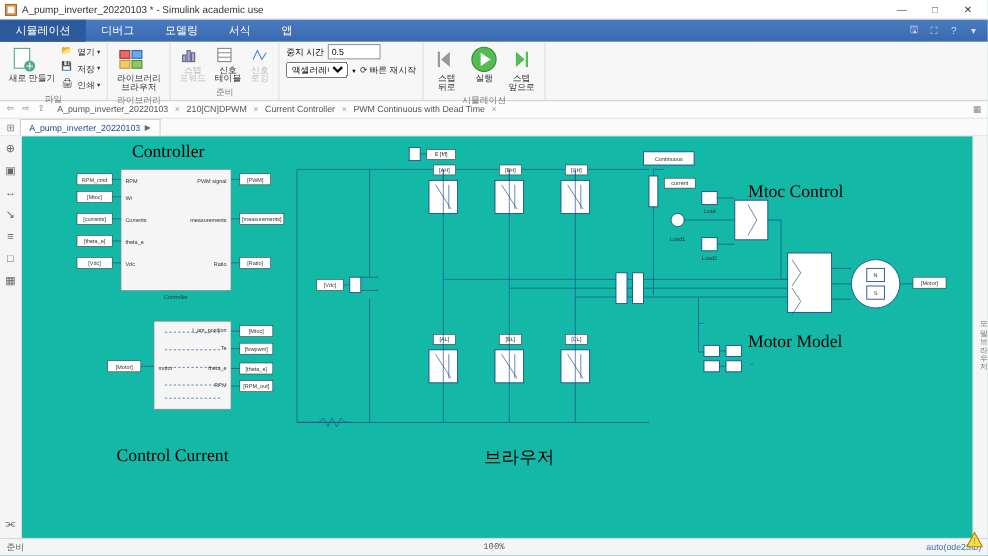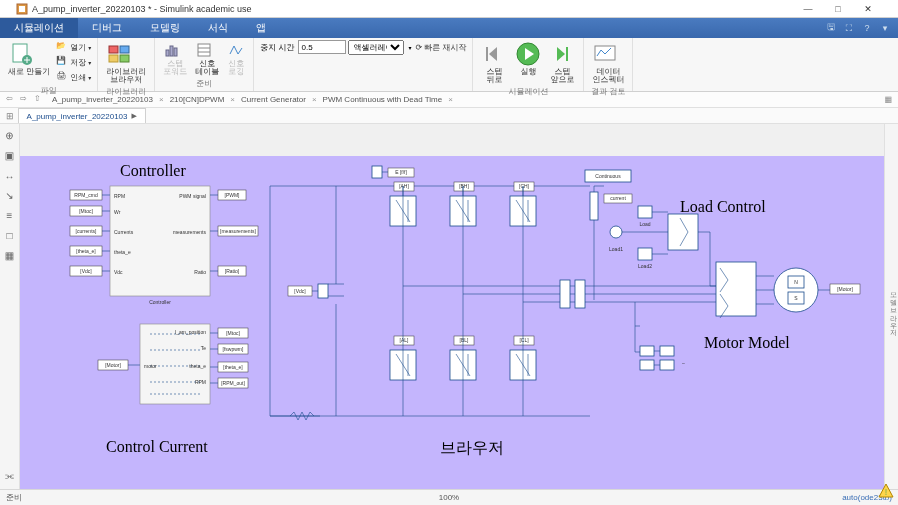--- a/index.html
+++ b/index.html
@@ -1,18 +1,18 @@
 <!DOCTYPE html>
 <html><head>
 <meta charset="utf-8">
 <style>
 * { margin: 0; padding: 0; box-sizing: border-box; }
 body { font-family: "Malgun Gothic", "Segoe UI", sans-serif; font-size: 9px; background: #f0f0f0; width: 898px; height: 505px; overflow: hidden; }
 
-.titlebar { height: 18px; background: #fff; display: flex; align-items: center; padding: 0 16px; border-bottom: 1px solid #d0d0d0; }
+.titlebar { height: 18px; background: #fff; display: flex; align-items: center; padding: 0 4px; border-bottom: 1px solid #d0d0d0; }
 .titlebar .icon { width: 12px; height: 12px; margin-right: 4px; }
 .titlebar .title { flex: 1; color: #333; font-size: 9px; }
 .titlebar .wbtns { display: flex; gap: 2px; }
 .titlebar .wbtn { width: 28px; height: 14px; display: flex; align-items: center; justify-content: center; color: #555; font-size: 9px; }
 .titlebar .wbtn.close { color: #333; }
 
 .menubar { height: 20px; background: linear-gradient(#4a7bc0, #3968ad); display: flex; align-items: stretch; }
 .menubar .tab { padding: 0 14px; color: #fff; font-size: 10px; display: flex; align-items: center; }
 .menubar .tab.active { background: #2d5a9c; }
 .menubar .spacer { flex: 1; }
@@ -40,29 +40,29 @@
 .breadcrumb .spacer { flex: 1; }
 .breadcrumb .btag { color: #888; }
 
 .tabrow { height: 16px; background: #fafafa; border-bottom: 1px solid #e0e0e0; display: flex; align-items: center; padding: 0 6px; gap: 4px; }
 .tabrow .doctab { background: #fff; border: 1px solid #d0d0d0; border-bottom: none; padding: 0 8px; height: 15px; display: flex; align-items: center; font-size: 8px; color: #1a4b8c; }
 .tabrow .doctab .tri { margin-left: 4px; color: #666; font-size: 7px; }
 
 .workarea { position: relative; height: 365px; display: flex; }
 .ltoolbar { width: 20px; background: #f5f5f5; border-right: 1px solid #e0e0e0; display: flex; flex-direction: column; align-items: center; padding-top: 4px; gap: 6px; }
 .ltoolbar .ltb { width: 14px; height: 14px; color: #666; font-size: 10px; display: flex; align-items: center; justify-content: center; }
-.canvas { flex: 1; background: #c4b5fd; position: relative; margin-top: 32px; }
+.canvas { flex: 1; background: #14b8a6; position: relative; }
 .rtoolbar { width: 14px; background: #f5f5f5; border-left: 1px solid #e0e0e0; display: flex; flex-direction: column; align-items: center; padding-top: 4px; gap: 2px; font-size: 7px; color: #777; writing-mode: vertical-rl; }
 
 .canvas svg { position: absolute; top: 0; left: 0; }
 .seclabel { position: absolute; font-family: "Malgun Gothic", serif; font-size: 16px; color: #000; }
 
 .statusbar { height: 16px; background: #f5f5f5; border-top: 1px solid #d8d8d8; display: flex; align-items: center; padding: 0 6px; font-size: 8px; color: #555; }
 .statusbar .st-l { flex: 1; }
-.statusbar .st-c { flex: 1; text-align: center; }
+.statusbar .st-c { flex: 1; text-align: center; font-family: Liberation Mono, monospace; }
 .statusbar .st-r { flex: 1; text-align: right; color: #3a6eb5; }
 svg .blk { fill: #fff; stroke: #1a4b8c; stroke-width: 0.8; }
 svg .blk-g { fill: #f5f5f5; stroke: #888; stroke-width: 0.6; }
 svg .wire { stroke: #1a4b8c; stroke-width: 0.6; fill: none; }
 svg .txt { font-size: 5px; fill: #333; font-family: sans-serif; }
 svg .tag { fill: #fff; stroke: #333; stroke-width: 0.5; }
 </style>
 </head>
 <body>
 
@@ -179,21 +179,21 @@
             </svg>
           </div>
           <div class="rtxt" style="white-space:pre-line;color:#bbb">신호
 로깅</div>
         </div>
     </div>
     <div class="rlabel">준비</div>
   </div>
 
   <div class="rgroup">
-    <div class="rbtns" style="flex-direction:row;align-items:flex-start;gap:2px">
+    <div class="rbtns" style="flex-direction:column;align-items:flex-start;gap:2px">
       <div class="stopfield">
         <span>중지 시간</span>
         <input value="0.5" style="">
       </div>
       <div class="stopfield">
         <select><option>액셀러레이터</option></select>
         <span style="font-size:6px">▾</span>
         <span class="rsmall">
             <span>⟳</span>
             <span>빠른 재시작</span>
@@ -229,47 +229,32 @@
               <rect x="15" y="4" width="2" height="14" fill="#5b5"></rect>
             </svg>
           </div>
           <div class="rtxt" style="white-space:pre-line">스텝
 앞으로</div>
         </div>
     </div>
     <div class="rlabel">시뮬레이션</div>
   </div>
 
-  <div class="rgroup">
-    <div class="rbtns">
-      <div class="rbtn">
-          <div class="ric lg">
-            <svg width="24" height="24">
-              <rect x="2" y="4" width="20" height="14" fill="#fff" stroke="#888"></rect>
-              <path d="M4 14 L8 8 L12 12 L18 6" stroke="#48c" fill="none"></path>
-            </svg>
-          </div>
-          <div class="rtxt" style="white-space:pre-line">데이터
-인스펙터</div>
-        </div>
-    </div>
-    <div class="rlabel">결과 검토</div>
-  </div>
   <div class="rgroup" style="flex:1;border-right:none"></div>
 </div>
 
 <div class="breadcrumb">
   <span class="navic">⇦</span>
   <span class="navic">⇨</span>
   <span class="navic">⇧</span>
   <span class="bc">A_pump_inverter_20220103</span>
     <span class="bx">×</span>
   <span class="bc">210[CN]DPWM</span>
     <span class="bx">×</span>
-  <span class="bc">Current Generator</span>
+  <span class="bc">Current Controller</span>
     <span class="bx">×</span>
   <span class="bc">PWM Continuous with Dead Time</span>
     <span class="bx">×</span>
   <div class="spacer"></div>
   <span class="btag">▦</span>
 </div>
 
 <div class="tabrow">
   <span style="color:#888;font-size:9px">⊞</span>
   <div class="doctab">
@@ -289,22 +274,22 @@
     <div class="ltb">▦</div>
     <div style="flex:1"></div>
     <div class="ltb" style="margin-bottom:6px">⫘</div>
   </div>
 
   <div class="canvas">
 
     <div class="seclabel" style="left:100px;top:6px">Controller</div>
     <div class="seclabel" style="left:86px;top:282px">Control Current</div>
     <div class="seclabel" style="left:420px;top:282px">브라우저</div>
-    <div class="seclabel" style="left:660px;top:42px">Load  Control</div>
-    <div class="seclabel" style="left:684px;top:178px">Motor  Model</div>
+    <div class="seclabel" style="left:660px;top:42px">Mtoc  Control</div>
+    <div class="seclabel" style="left:660px;top:178px">Motor  Model</div>
 
     <svg width="864" height="365">
 
       <g>
         <rect class="blk-g" x="90" y="30" width="100" height="110"></rect>
         <text class="txt" x="140" y="148" text-anchor="middle">Controller</text>
         <text class="txt" x="94" y="42">RPM</text>
         <text class="txt" x="94" y="58">Wr</text>
         <text class="txt" x="94" y="78">Currents</text>
         <text class="txt" x="94" y="98">theta_e</text>

